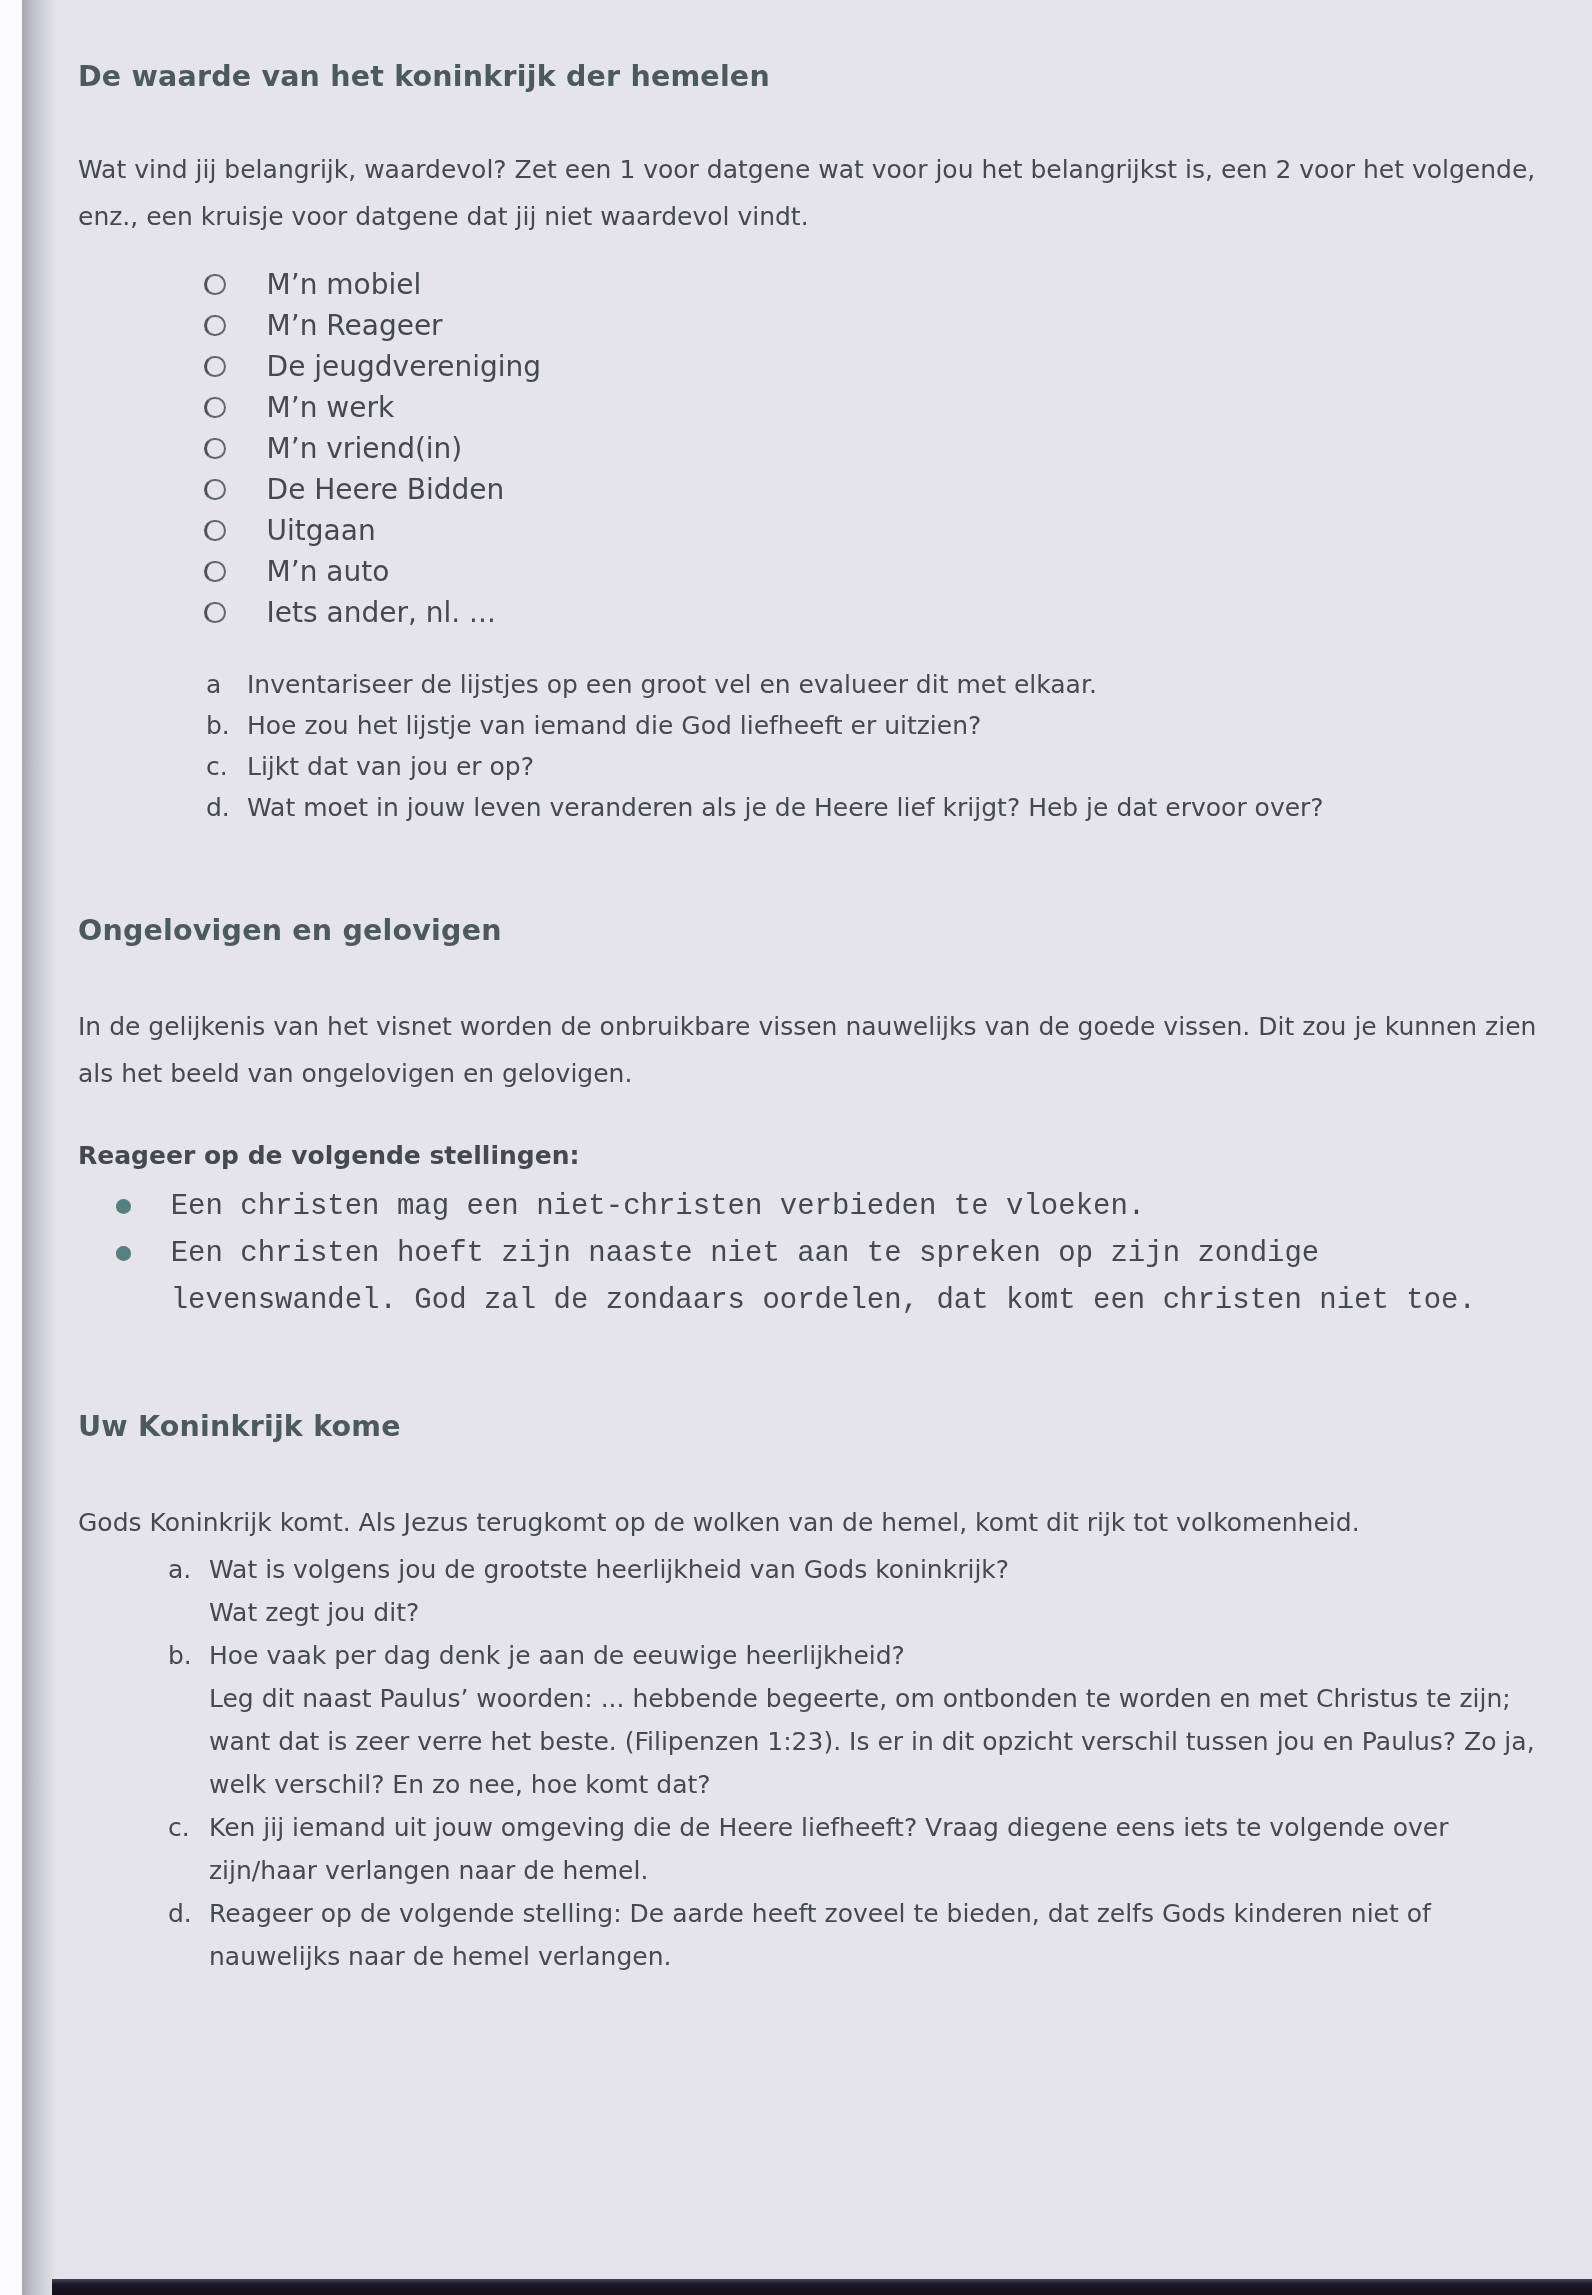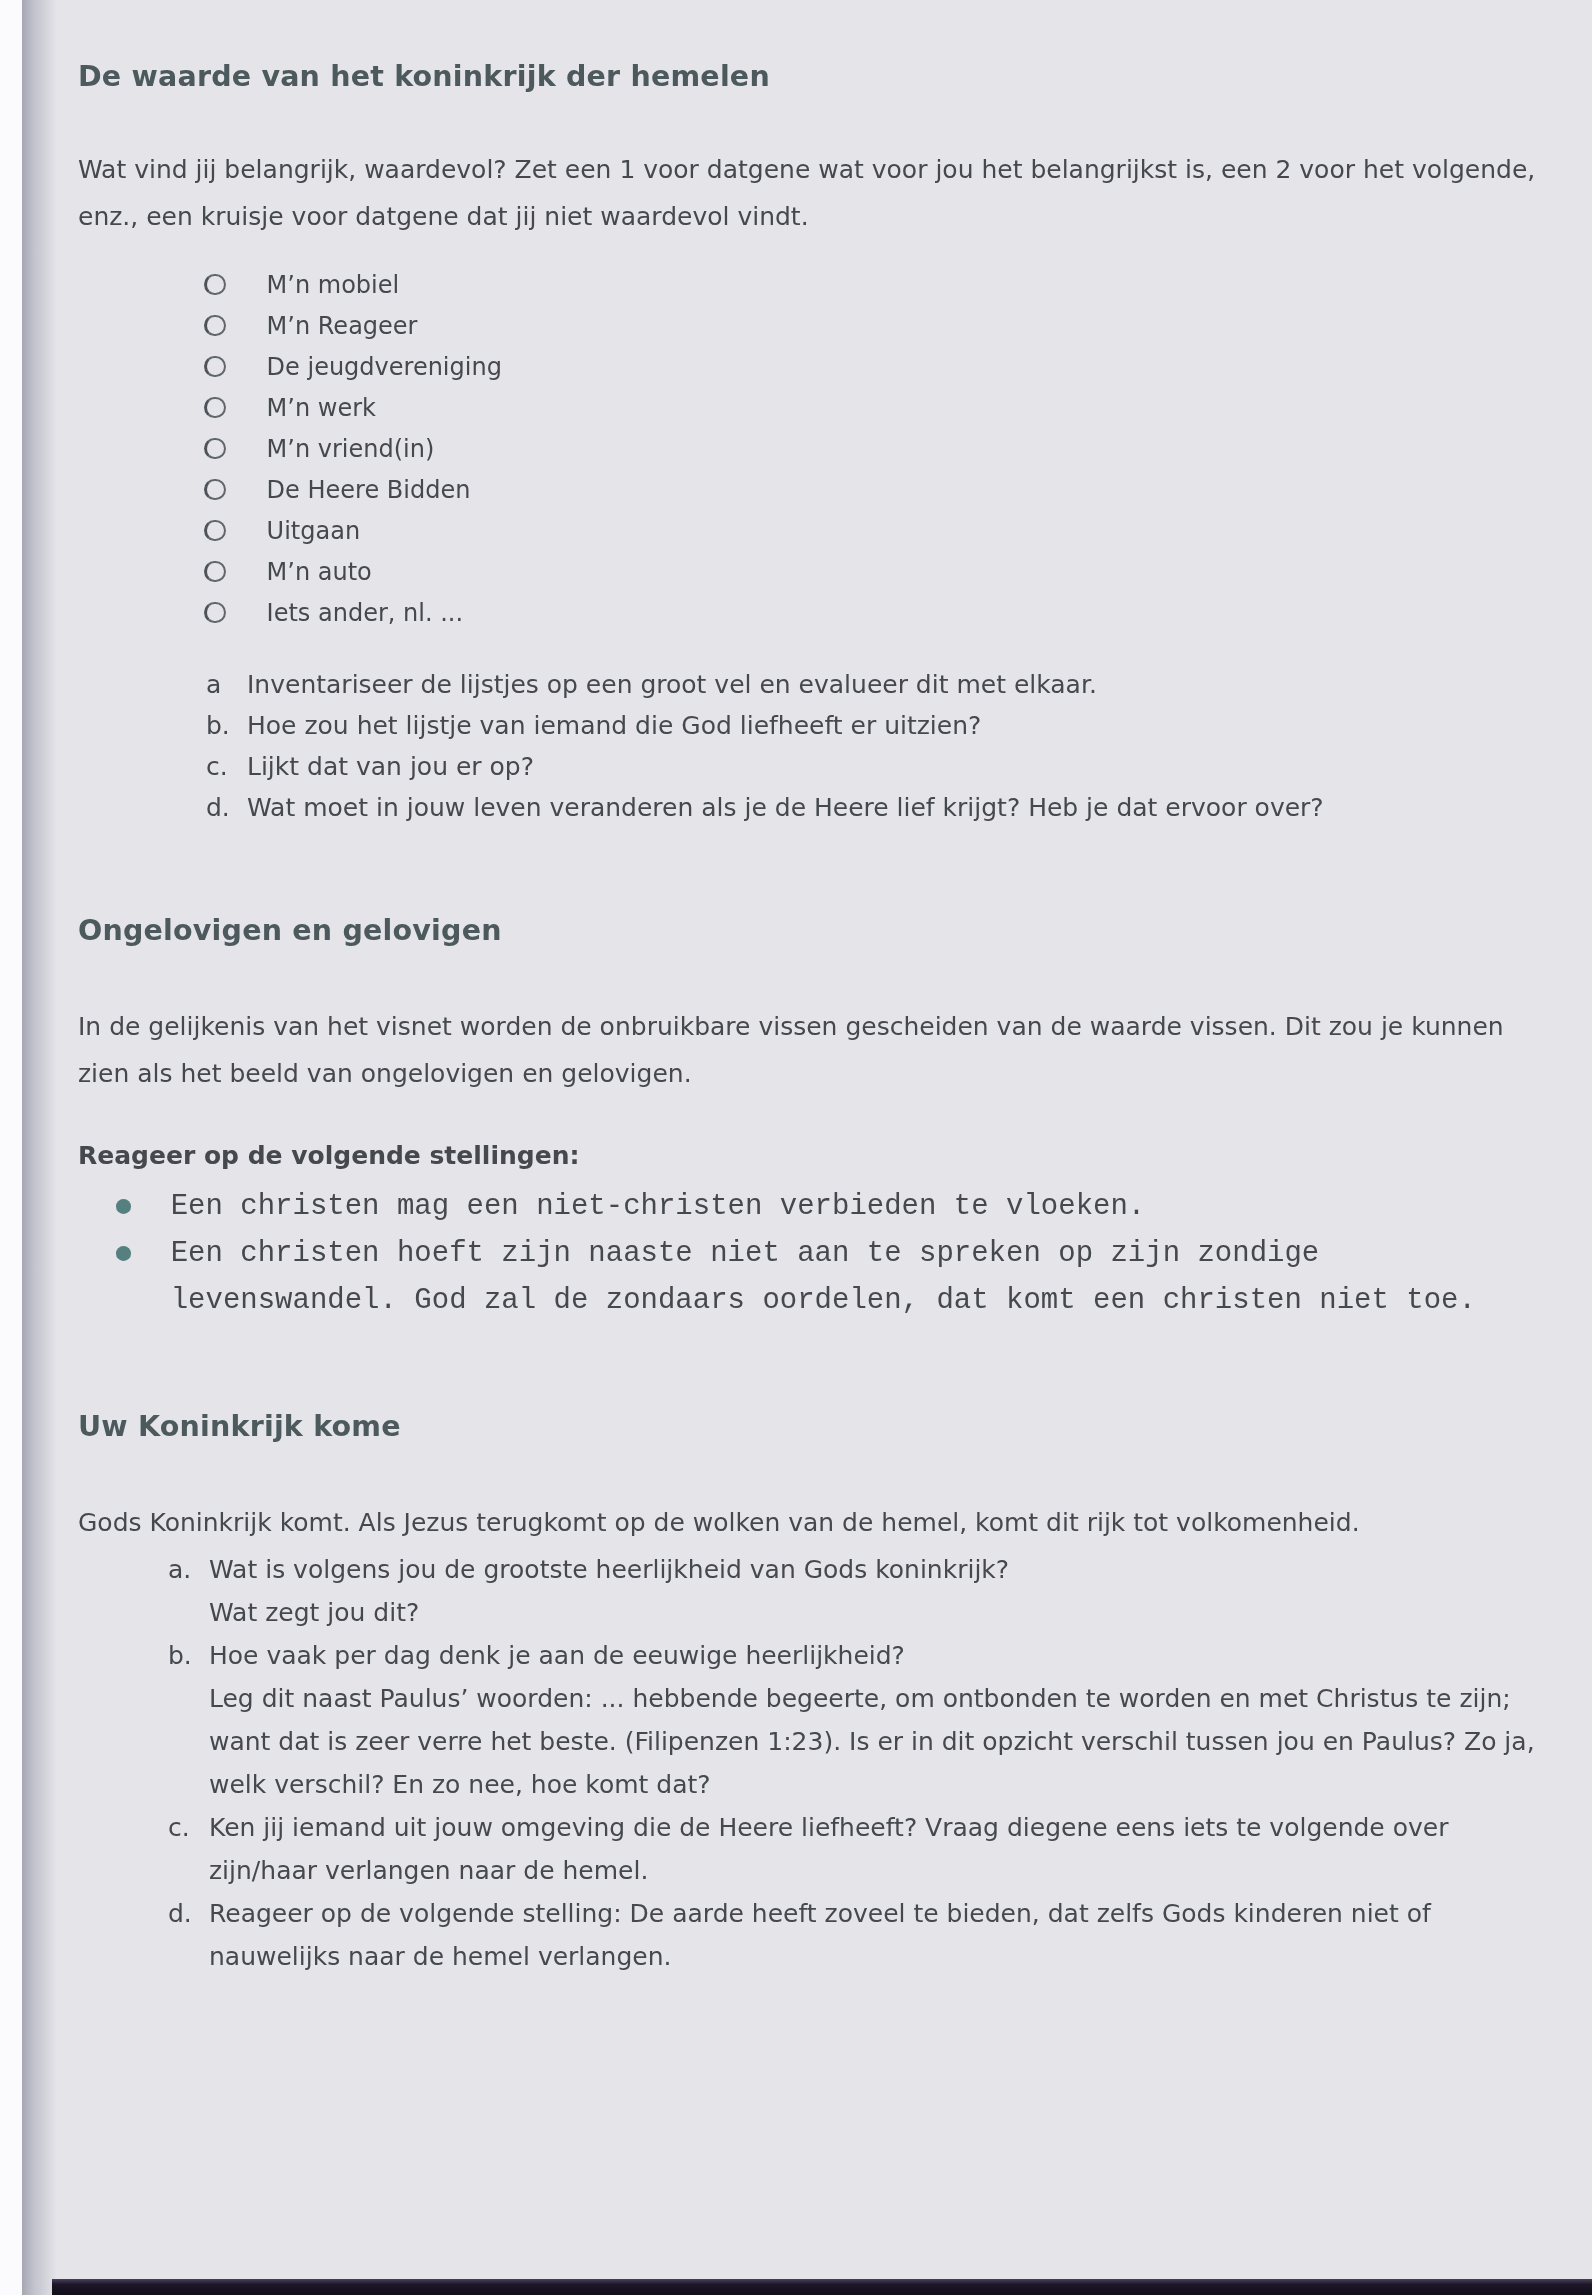--- a/index.html
+++ b/index.html
@@ -39,21 +39,21 @@
   ul,ol{list-style:none;margin:0;padding:0;}
 
   
   .checklist{margin:24px 0 0 126px;}
   .checklist li{display:flex;align-items:center;height:41px;}
   .circle{
     width:21.6px;height:21.6px;border-radius:50%;box-sizing:border-box;
     border:2.6px solid var(--circle);border-left:3.5px solid #4d5358;
     margin-right:41px;flex-shrink:0;background:transparent;
   }
-  .checklist .item-label{font-size:24px;}
+  .checklist .item-label{font-size:28px;}
 
   
   .questions{margin-top:31px;}
   .questions li{display:flex;font-size:25px;line-height:41px;}
   .questions.wide li{line-height:43px;}
   .q-label{width:41px;flex-shrink:0;}
   .q-text{flex:1;}
   .s1-q{margin-left:128px;}
   .s3-q{margin-left:90px;margin-top:1.7px;}
 
@@ -136,21 +136,21 @@
       <li>
         <span class="q-label">d.</span>
         <div class="q-text">
           <div>Wat moet in jouw leven veranderen als je de Heere lief krijgt? Heb je dat ervoor over?</div>
         </div>
       </li>
     </ol>
 
   <h2>Ongelovigen en gelovigen</h2>
 
-  <p class="para">In de gelijkenis van het visnet worden de onbruikbare vissen gescheiden van de waarde vissen. Dit zou je kunnen zien als het beeld van ongelovigen en gelovigen.</p>
+  <p class="para">In de gelijkenis van het visnet worden de onbruikbare vissen nauwelijks van de goede vissen. Dit zou je kunnen zien als het beeld van ongelovigen en gelovigen.</p>
 
   <p class="prompt">Reageer op de volgende stellingen:</p>
 
   <ul class="bullets" id="bullets">
       <li>
         <span class="dot"></span>
         <span>Een christen mag een niet-christen verbieden te vloeken.</span>
       </li>
       <li>
         <span class="dot"></span>

